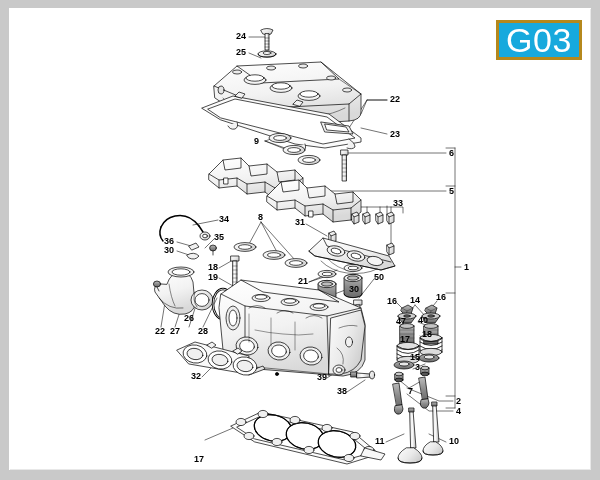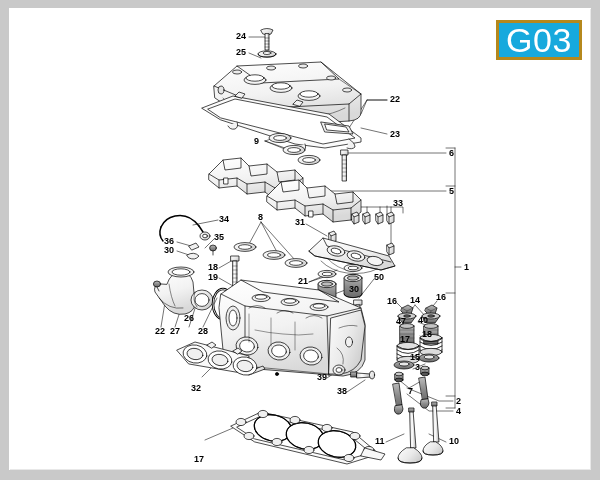--- a/index.html
+++ b/index.html
@@ -592,21 +592,21 @@
       <div class="num" style="left:381px;top:87px">22</div>
       <div class="num" style="left:381px;top:122px">23</div>
       <div class="num" style="left:227px;top:24px">24</div>
       <div class="num" style="left:227px;top:40px">25</div>
       <div class="num" style="left:175px;top:306px">26</div>
       <div class="num" style="left:161px;top:319px">27</div>
       <div class="num" style="left:189px;top:319px">28</div>
       <div class="num" style="left:146px;top:319px">22</div>
       <div class="num" style="left:365px;top:265px">50</div>
       <div class="num" style="left:286px;top:210px">31</div>
-      <div class="num" style="left:182px;top:376px">32</div>
+      <div class="num" style="left:182px;top:364px">32</div>
       <div class="num" style="left:384px;top:191px">33</div>
       <div class="num" style="left:210px;top:207px">34</div>
       <div class="num" style="left:205px;top:225px">35</div>
       <div class="num" style="left:155px;top:229px">36</div>
       <div class="num" style="left:155px;top:238px">30</div>
       <div class="num" style="left:328px;top:379px">38</div>
       <div class="num" style="left:308px;top:365px">39</div>
       <div class="num" style="left:409px;top:308px">40</div>
       <div class="num" style="left:387px;top:309px">47</div>
     </div>

